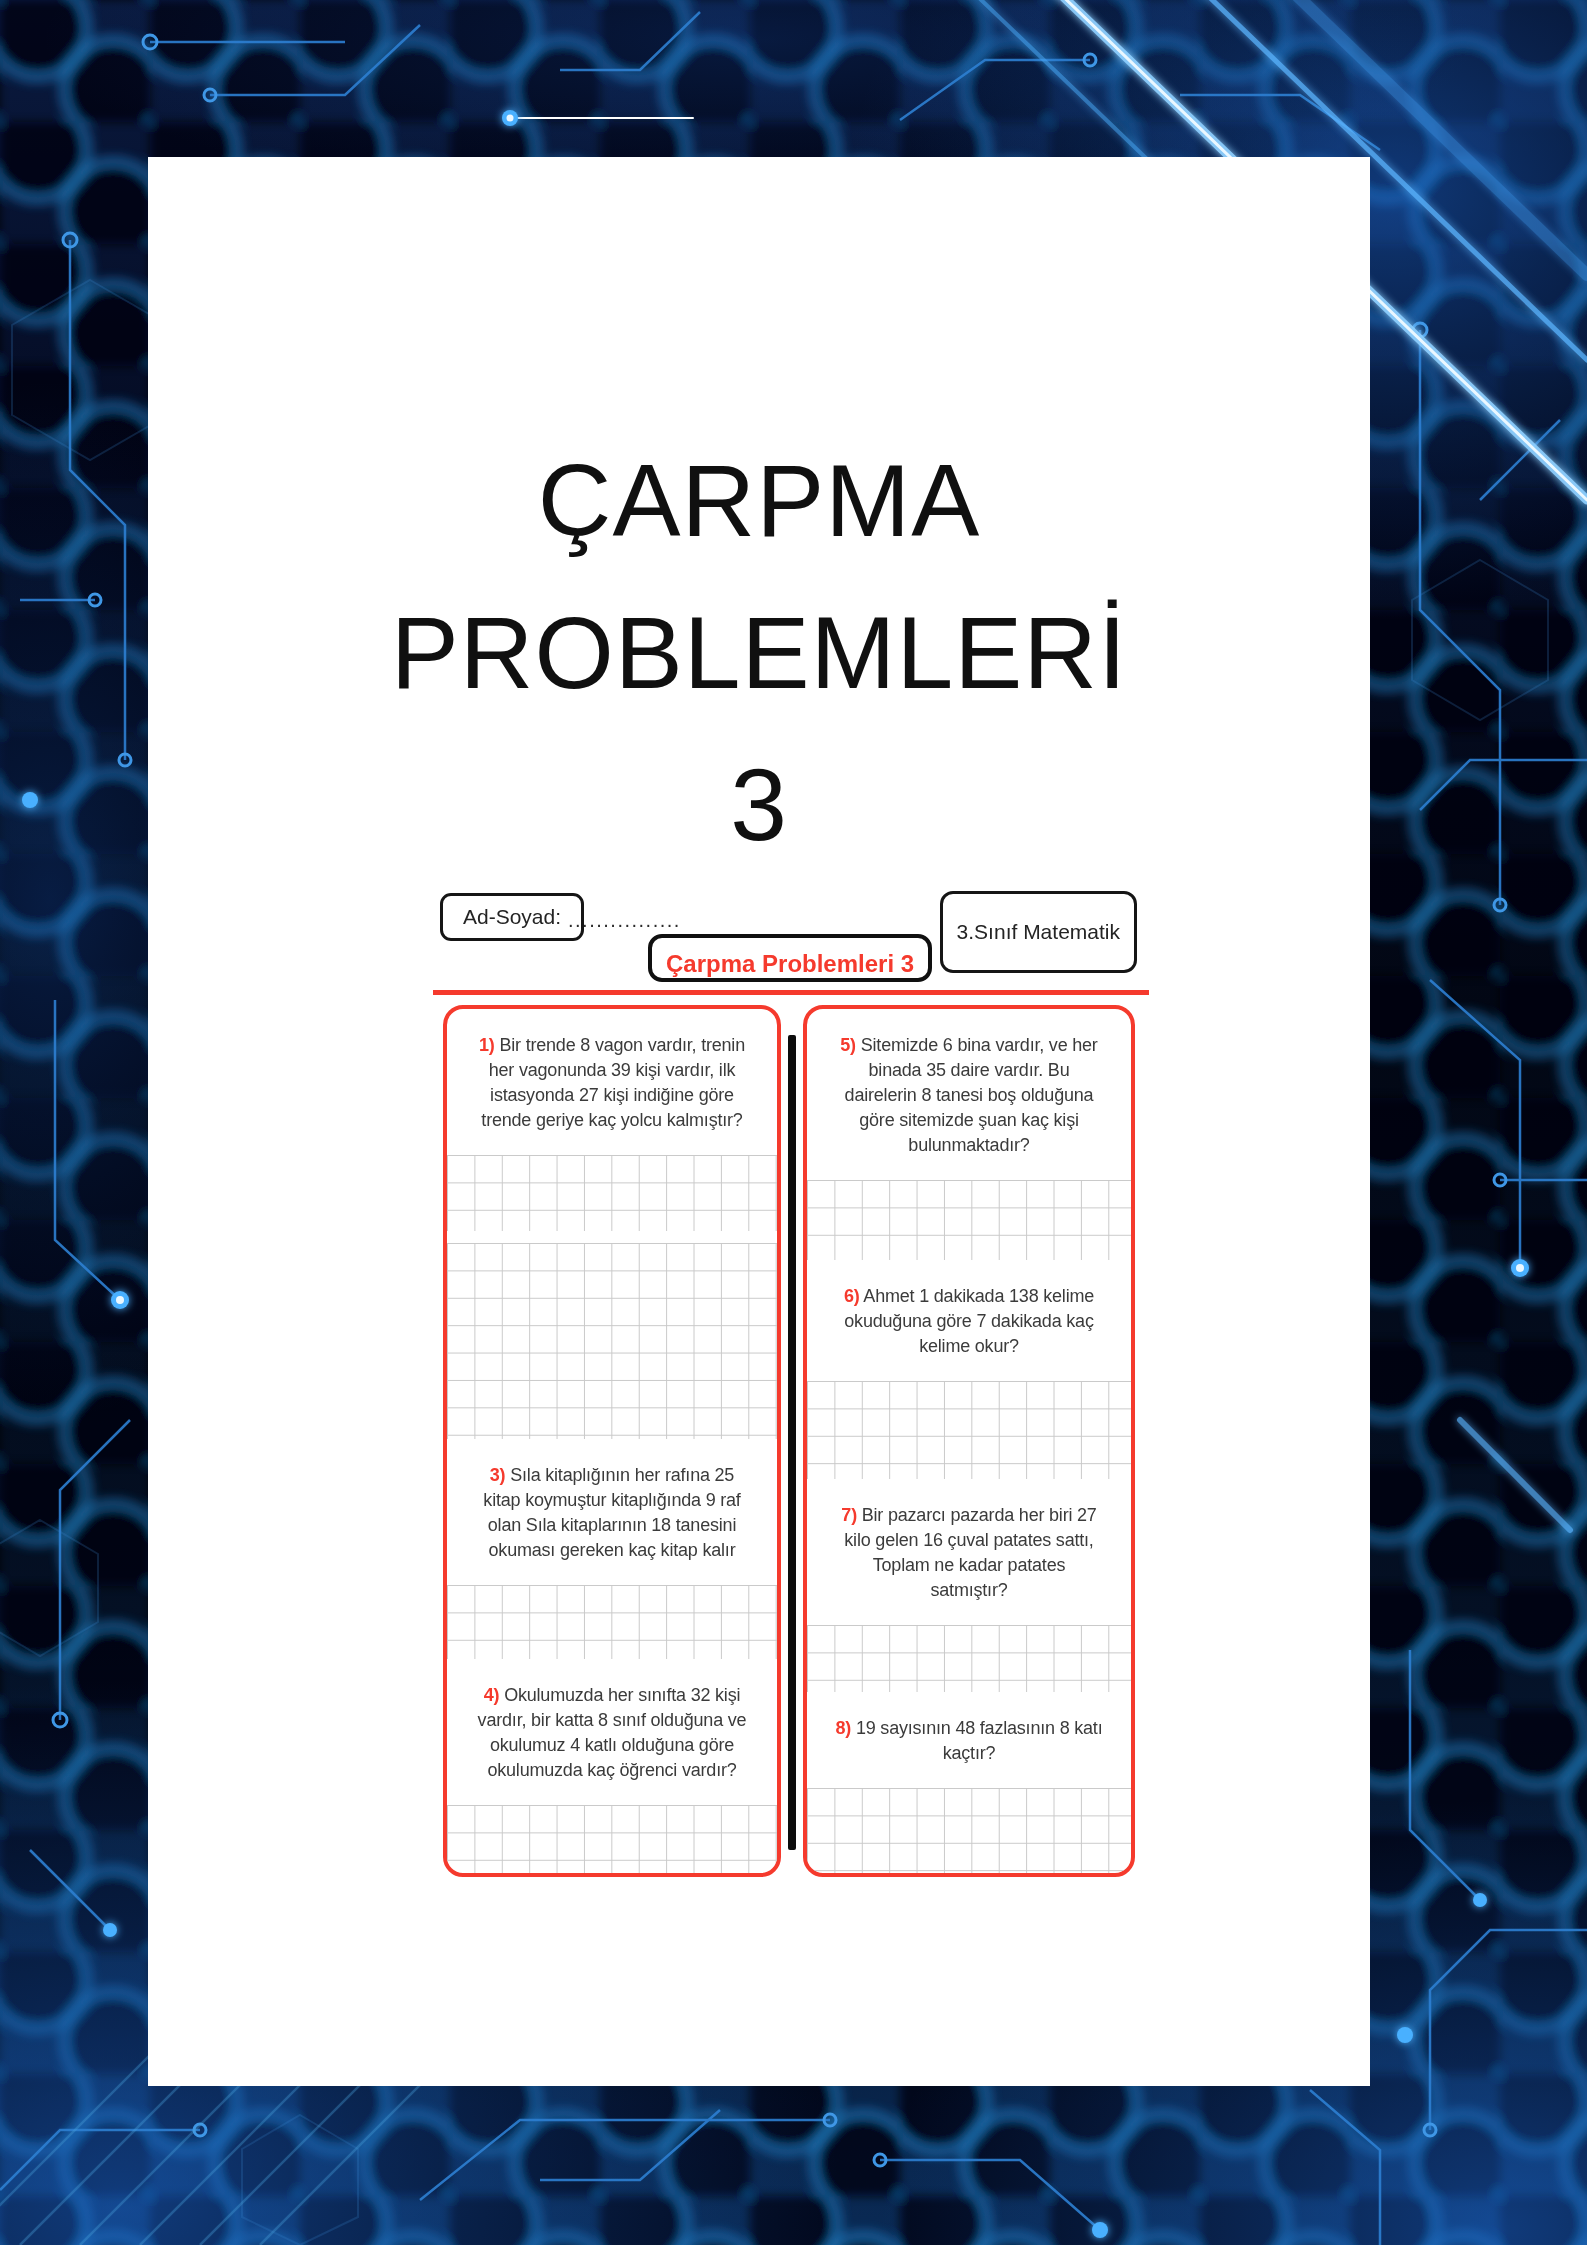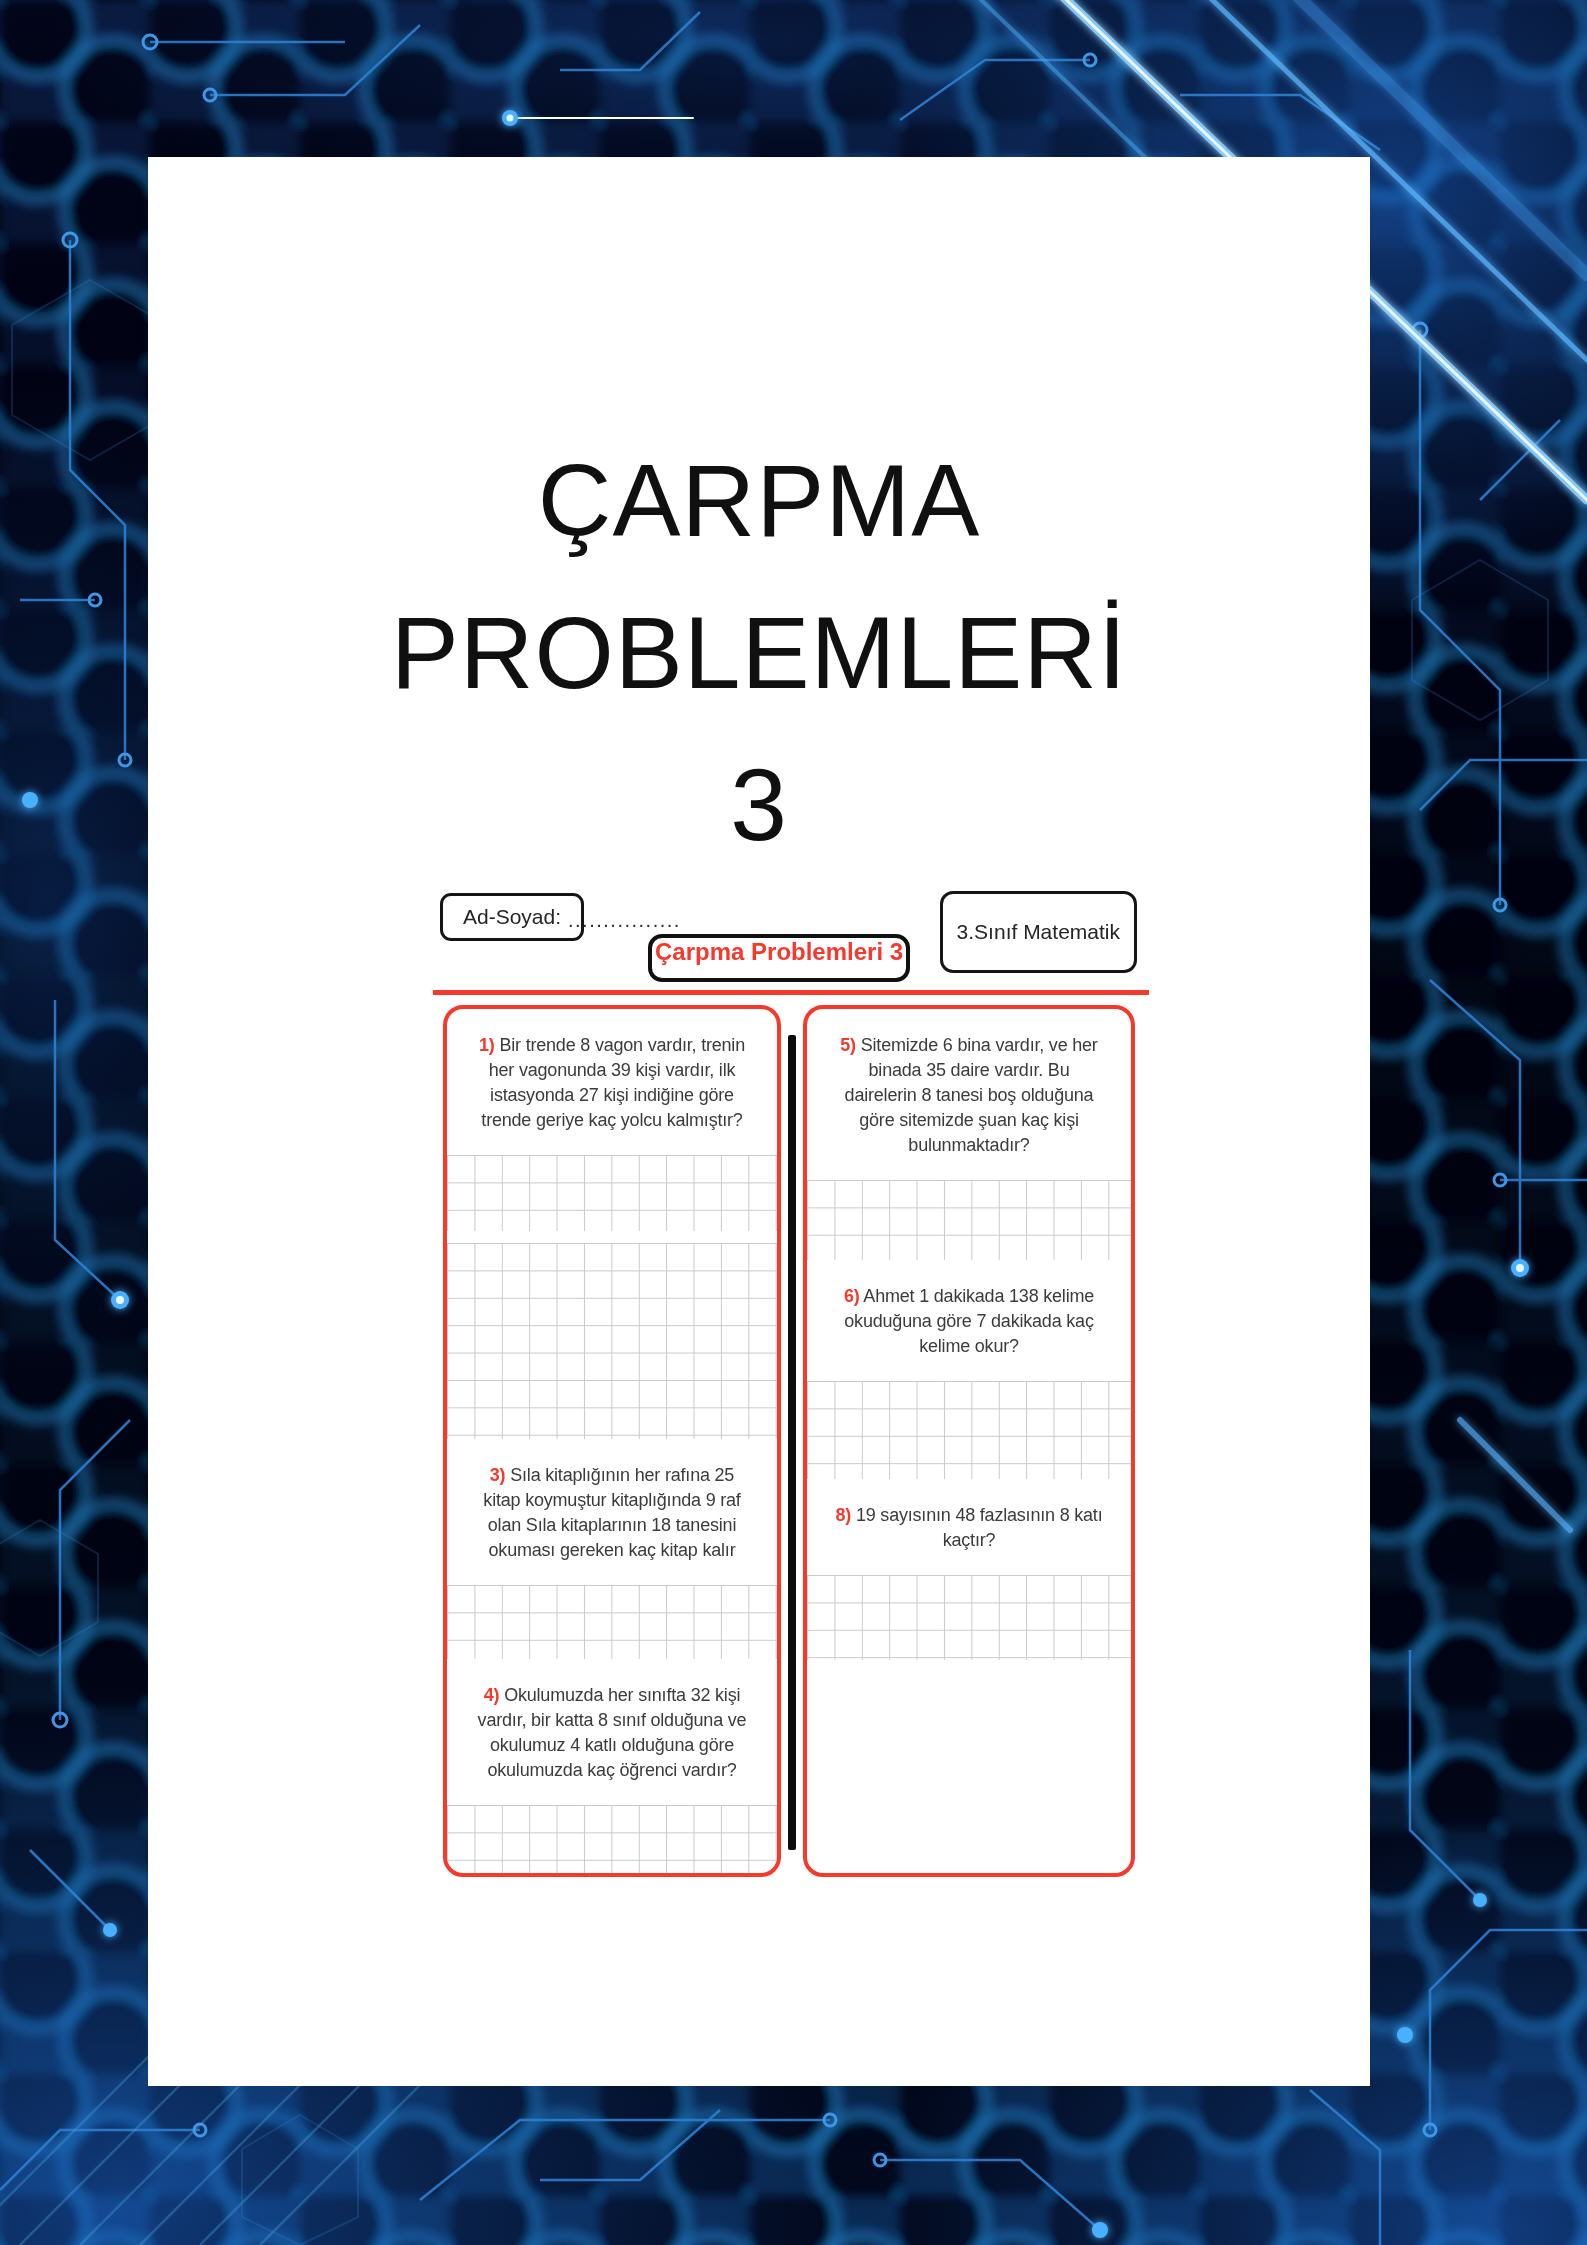--- a/index.html
+++ b/index.html
@@ -36,21 +36,21 @@
   }
   .grade-box{
     position:absolute;right:233px;top:734px;height:44px;
     border:3px solid #151515;border-radius:13px;
     display:flex;align-items:center;padding:16px 14px;
     font-size:21px;color:#242424;background:#fff;
   }
   .sheet-label{
     position:absolute;left:500px;top:777px;height:40px;
     border:4px solid #101010;border-radius:14px;
-    display:flex;align-items:flex-start;padding:0 3px;
+    display:flex;align-items:flex-end;padding:0 14px;
     font-size:24px;font-weight:700;color:#f53a2d;background:#fff;
     white-space:nowrap;
   }
   .red-rule{
     position:absolute;left:285px;top:833px;width:716px;height:5px;
     background:#f53a2d;border:none;margin:0;
   }
   .columns{
     position:absolute;left:295px;top:848px;width:692px;height:872px;
     display:flex;
@@ -266,20 +266,24 @@
 
     <section class="pbox right">
       <article class="problem" style="height:251px">
         <p class="ptext"><span class="pnum">5)</span> <span>Sitemizde 6 bina vardır, ve her binada 35 daire vardır. Bu dairelerin 8 tanesi boş olduğuna göre sitemizde şuan kaç kişi bulunmaktadır?</span></p>
         <div class="workgrid"></div>
       </article>
       <article class="problem" style="height:219px">
         <p class="ptext"><span class="pnum">6)</span> <span>Ahmet 1 dakikada 138 kelime okuduğuna göre 7 dakikada kaç kelime okur?</span></p>
         <div class="workgrid"></div>
       </article>
+      <article class="problem" style="height:213px">
+        <p class="ptext"><span class="pnum">7)</span> <span>Bir pazarcı pazarda her biri 27 kilo gelen 16 çuval patates sattı, Toplam ne kadar patates satmıştır?</span></p>
+        <div class="workgrid"></div>
+      </article>
       <article class="problem" style="height:181px">
         <p class="ptext"><span class="pnum">8)</span> <span>19 sayısının 48 fazlasının 8 katı kaçtır?</span></p>
         <div class="workgrid"></div>
       </article>
     </section>
 
   </div>
 </main>
 
 </body></html>

